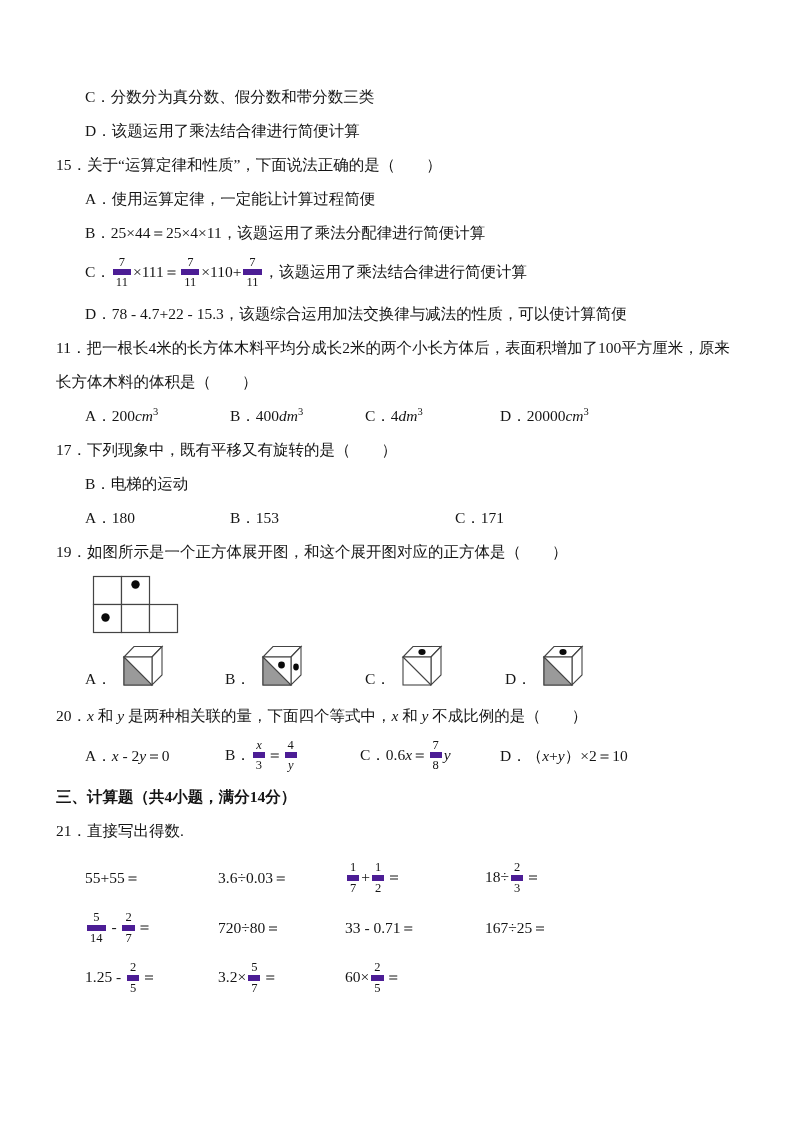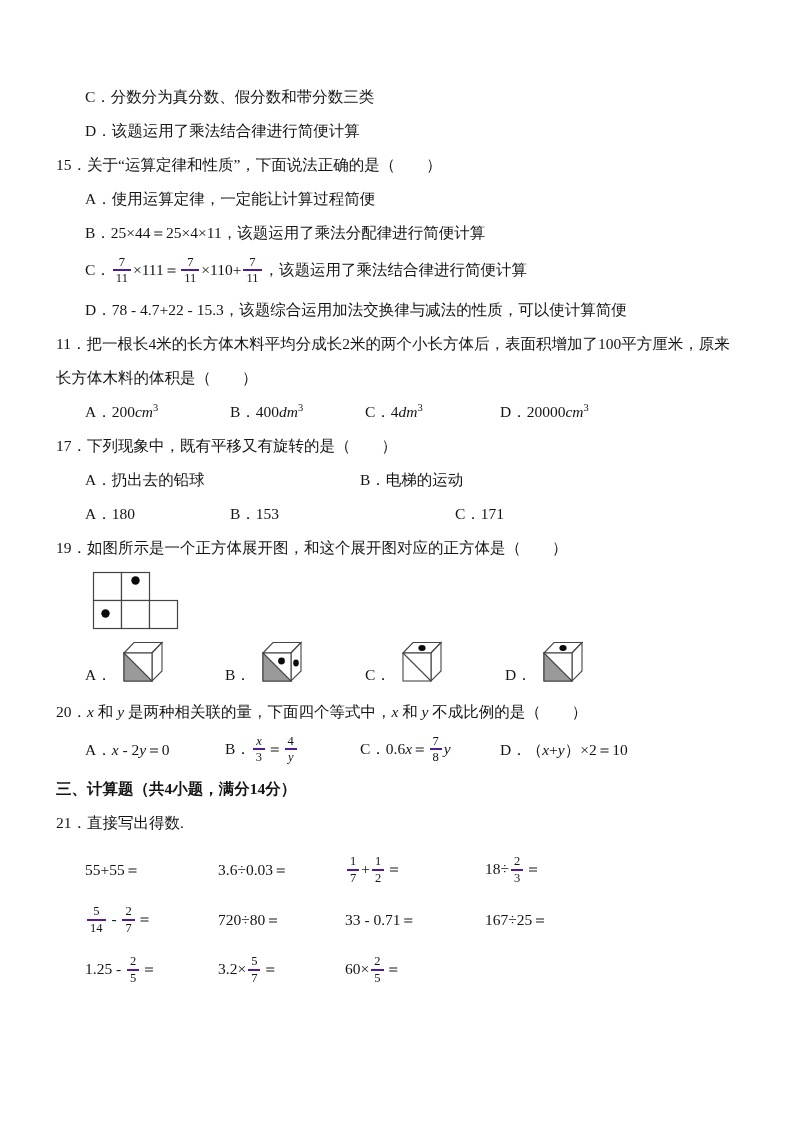--- a/index.html
+++ b/index.html
@@ -16,21 +16,21 @@
   .bold { font-weight:bold; }
   .row  { display:flex; align-items:center; flex-wrap:nowrap; }
   .cell { flex:0 0 auto; }
   .it   { font-style:italic; }
   .sup  { font-size:10.5px; vertical-align:super; line-height:0; }
   .frac {
     display:inline-block; vertical-align:middle; text-align:center;
     font-size:12.5px; line-height:1.15; margin:0 2px; transform:translateY(-1px);
   }
   .frac .num { display:block; padding:0 3px; }
-  .frac .den { display:block; border-top:2px solid #4c1d95; padding:0 3px; }
+  .frac .den { display:block; border-top:6px solid #4c1d95; padding:0 3px; }
   .figure { margin:2px 0 8px 36px; line-height:0; }
   .cubes  { display:flex; align-items:flex-end; padding-left:29px; margin-bottom:14px; }
   .ccell  { width:140px; display:inline-flex; align-items:flex-end; }
   .ccell:last-child { width:auto; }
   .clabel { margin-right:7px; padding-bottom:2px; line-height:20px; }
   .calc-grid { display:grid; grid-auto-rows:50px; align-items:center; padding-left:29px; margin-top:2px; }
 </style>
 </head>
 <body>
 
@@ -45,21 +45,20 @@
     <div class="line"><span>11．把一根长4米的长方体木料平均分成长2米的两个小长方体后，表面积增加了100平方厘米，原来</span></div>
     <div class="line"><span>长方体木料的体积是（　　）</span></div>
     <div class="line ind row">
       <span class="cell" style="width: 145px;"><span>A．200</span><span class="it">cm</span><span class="sup">3</span></span>
       <span class="cell" style="width: 135px;"><span>B．400</span><span class="it">dm</span><span class="sup">3</span></span>
       <span class="cell" style="width: 135px;"><span>C．4</span><span class="it">dm</span><span class="sup">3</span></span>
       <span class="cell"><span>D．20000</span><span class="it">cm</span><span class="sup">3</span></span>
     </div>
     <div class="line"><span>17．下列现象中，既有平移又有旋转的是（　　）</span></div>
     <div class="line ind row">
-      <span class="cell" style="width: 275px;"><span>A．扔出去的铅球</span></span>
       <span class="cell"><span>B．电梯的运动</span></span>
     </div>
     <div class="line ind row">
       <span class="cell" style="width: 145px;"><span>A．180</span></span>
       <span class="cell" style="width: 225px;"><span>B．153</span></span>
       <span class="cell"><span>C．171</span></span>
     </div>
     <div class="line"><span>19．如图所示是一个正方体展开图，和这个展开图对应的正方体是（　　）</span></div>
     <div class="figure"><svg width="87" height="59" viewBox="0 0 87 59" xmlns="http://www.w3.org/2000/svg">
         <rect x="1.5" y="1.5" width="28" height="28" fill="#fff" stroke="#444444" stroke-width="1.2"></rect>

